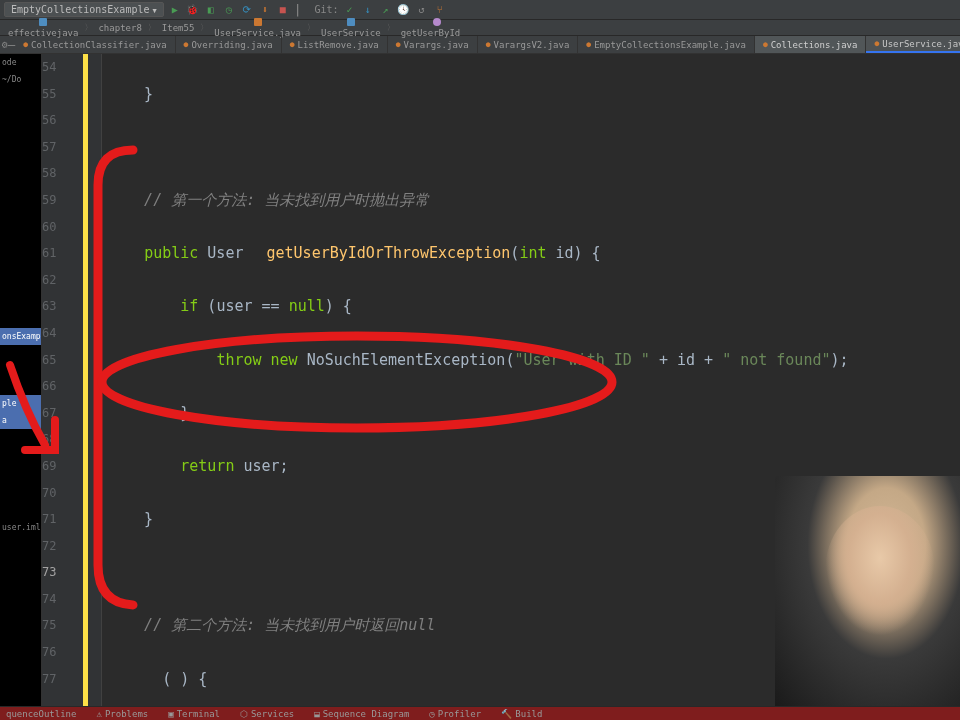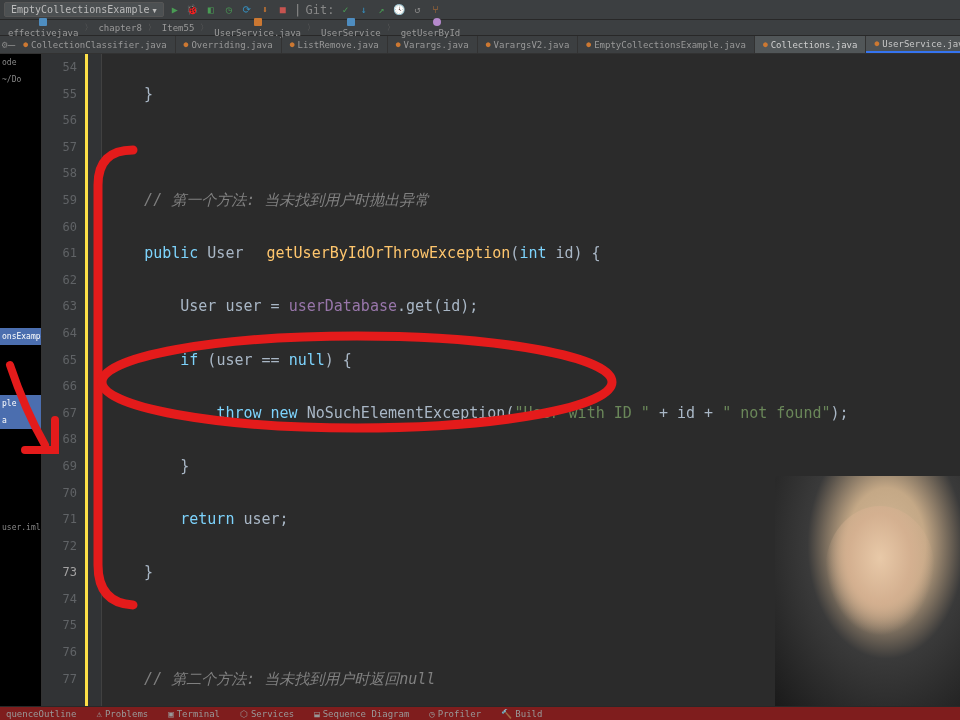--- a/index.html
+++ b/index.html
@@ -39,21 +39,21 @@
   display: flex;
   align-items: center;
   justify-content: center;
   font-size: 10px;
 }
 .green { color: #499c54; }
 .red { color: #c75450; }
 .blue { color: #3592c4; }
 .orange { color: #cc7832; }
 .gray { color: #888; }
-.git-label { color: #888; font-size: 12px; margin-left: 0; }
+.git-label { color: #888; font-size: 10px; margin-left: 9px; }
 
 .breadcrumb {
   height: 16px;
   background: #3c3f41;
   border-bottom: 1px solid #282828;
   display: flex;
   align-items: center;
   padding: 0 4px;
   gap: 2px;
   font-size: 9px;
@@ -97,43 +97,43 @@
   background: #000000;
   border-right: 1px solid #323232;
   font-size: 8px;
   color: #888;
 }
 .side-item { padding: 4px 2px; font-size: 8px; color: #888; writing-mode: horizontal-tb; }
 
 .gutter {
   width: 46px;
   background: #313335;
-  text-align: right;
+  text-align: left;
   padding-right: 8px;
   color: #606366;
   font-size: 12px;
   line-height: 26.6px;
-  border-right: 3px solid #fde047;
+  border-right: 5px solid #fde047;
   user-select: none;
 }
 .gutter-fold {
   width: 14px;
   background: #313335;
   border-right: 1px solid #414141;
 }
 .code {
   flex: 1;
   padding-left: 6px;
   font-size: 15px;
   line-height: 26.6px;
   font-family: 'Menlo', 'Consolas', monospace;
   white-space: pre;
   position: relative;
 }
-.kw { color: #7dd3fc; }
+.kw { color: #84cc16; }
 .method { color: #ffc66d; margin-left: 14px; }
 .field { color: #9876aa; }
 .str { color: #6a8759; }
 .comment { color: #808080; font-style: italic; }
 
 .bottom-bar {
   height: 14px;
   background: #7f1d1d;
   border-top: 1px solid #282828;
   display: flex;
@@ -321,21 +321,20 @@
       <div>76</div>
       <div>77</div>
   </div>
   <div class="gutter-fold"></div>
 
   <div class="code">
 <div>    }</div>
 <div> </div>
 <div><span class="comment">    // 第一个方法: 当未找到用户时抛出异常</span></div>
 <div>    <span class="kw">public</span> <span>User</span> <span class="method">getUserByIdOrThrowException</span>(<span class="kw">int</span> <span>id</span>) {</div>
-<div>        <span>User</span> <span>user</span> = <span class="field">userDatabase</span>.<span>get</span>(<span>id</span>);</div>
 <div>        <span class="kw">if</span> (<span>user</span> == <span class="kw">null</span>) {</div>
 <div>            <span class="kw">throw</span> <span class="kw">new</span> <span>NoSuchElementException</span>(<span class="str">"User with ID "</span> + <span>id</span> + <span class="str">" not found"</span>);</div>
 <div>        }</div>
 <div>        <span class="kw">return</span> <span>user</span>;</div>
 <div>    }</div>
 <div> </div>
 <div><span class="comment">    // 第二个方法: 当未找到用户时返回null</span></div>
 <div>      ( ) {</div>
 
 

